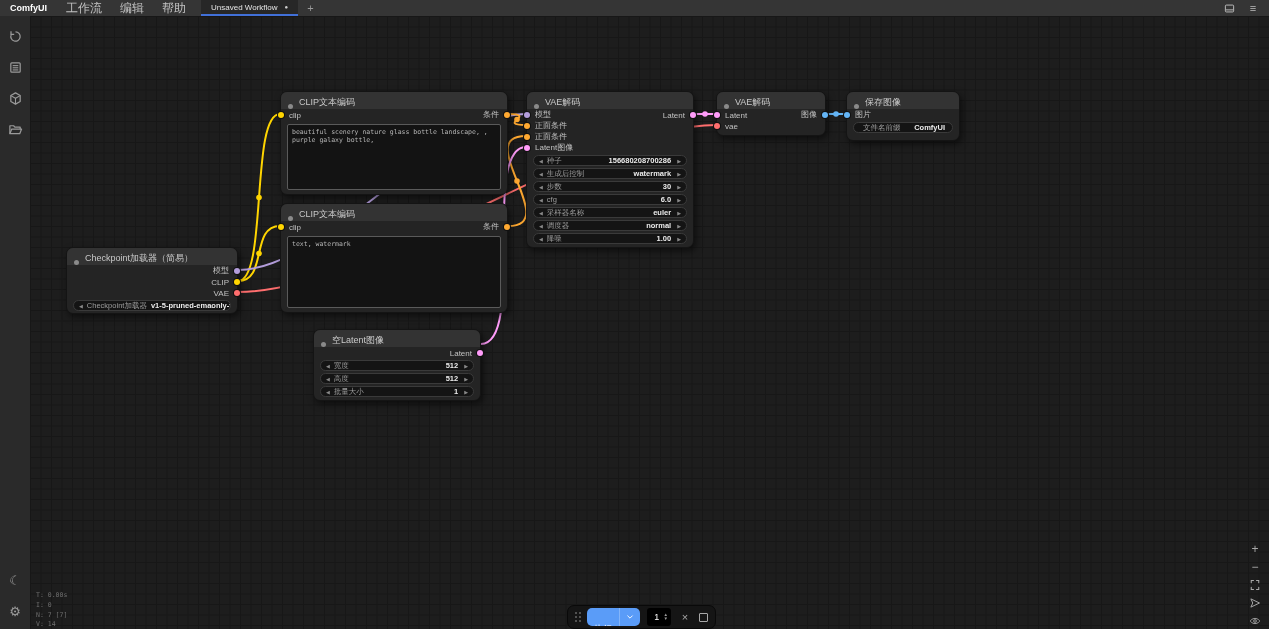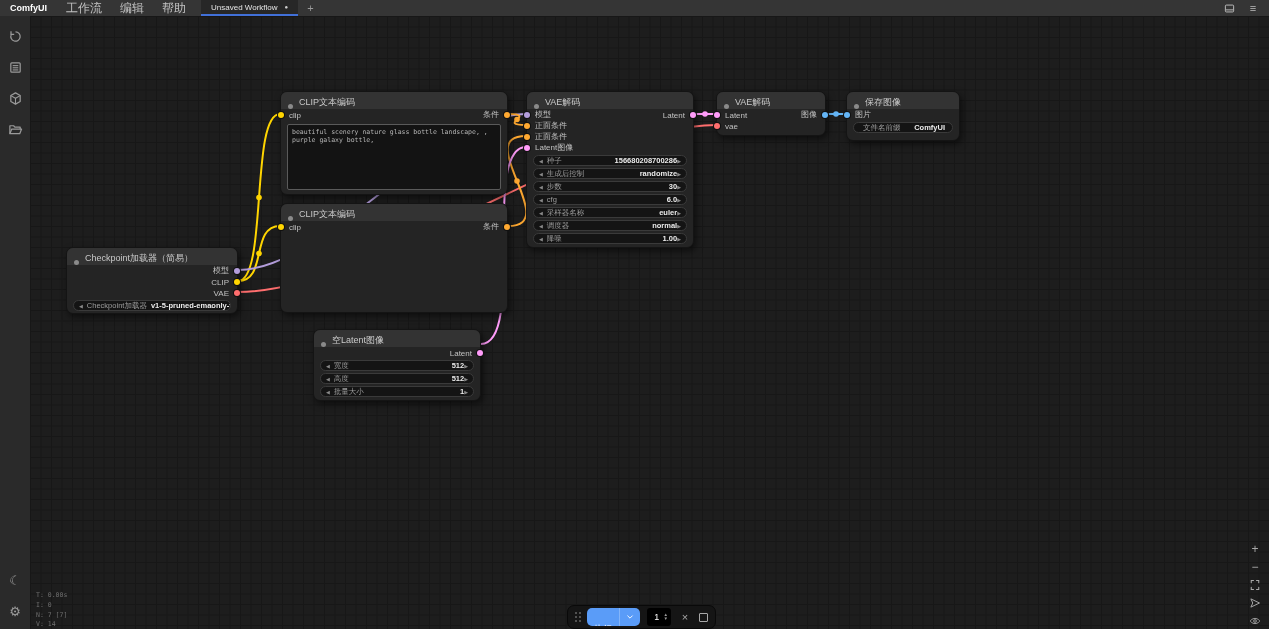--- a/index.html
+++ b/index.html
@@ -43,21 +43,21 @@
   .pdot { position:absolute; top:50%; margin-top:-3px; width:6px; height:6px; border-radius:50%;
     box-shadow:0 0 0 1px #101010; }
   .pdot.in { left:-3px; } .pdot.out { right:-3px; }
   .c-model{background:#B39DDB}.c-clip{background:#FFD500}.c-vae{background:#FF6E6E}
   .c-cond{background:#FFA931}.c-latent{background:#FF9CF9}.c-image{background:#64B5F6}
 
   .widget { height:11px; margin:2px 6px 0 6px; background:#141414; border:1px solid #3a3a3a; border-radius:7px;
     display:flex; align-items:center; padding:0 5px; font-size:7.5px; color:#9d9d9d; white-space:nowrap; overflow:hidden; }
   .warrow { font-size:5px; color:#8a8a8a; flex:0 0 auto; }
   .wlabel { margin:16px 4px; color:#9d9d9d; }
-  .wvalue { margin-left:auto; color:#ececec; font-weight:600; }
+  .wvalue { margin-left:auto; margin-right:6px; color:#ececec; font-weight:600; }
   .ta { position:absolute; left:6px; right:6px; background:#131313; border:1px solid #5a5a5a; border-radius:2px;
     padding:3px 4px; font-family:"DejaVu Sans Mono", monospace; font-size:6.5px; color:#b5b5b5; line-height:1.3;
     overflow:hidden; }
 
   
   .runbar { position:absolute; left:567px; top:605px; height:24px; z-index:8; background:#151515;
     border:1px solid #090909; border-radius:7px; display:flex; align-items:center; padding:0 7px; gap:7px; }
   .drag-dots { width:2px; height:2px; background:#666; border-radius:50%;
     box-shadow:0 4px 0 #666,0 8px 0 #666,4px 0 0 #666,4px 4px 0 #666,4px 8px 0 #666; margin:-8px 3px 0 0; }
   .run-btn { height:18px; background:#5a9cf8; border-radius:5px; display:flex; align-items:center; color:#fff; overflow:hidden; }
@@ -150,20 +150,21 @@
   <div class="node-header">
     <span class="collapse-dot"></span>
     <span>CLIP文本编码</span>
   </div>
   <div class="prow">
     <span class="pdot in c-clip"></span>
     <span class="plabel">clip</span>
     <span class="plabel right">条件</span>
     <span class="pdot out c-cond"></span>
   </div>
+  <div class="ta" style="top:32px;height:72px">text, watermark</div>
 </div>
 
 <div class="node" style="left:526px;top:91px;width:168px;height:157px">
   <div class="node-header">
     <span class="collapse-dot"></span>
     <span>VAE解码</span>
   </div>
   <div class="prow">
     <span class="pdot in c-model"></span>
     <span class="plabel">模型</span>
@@ -184,21 +185,21 @@
   </div>
   <div class="widget">
     <span class="warrow">◀</span>
     <span class="wlabel">种子</span>
     <span class="wvalue">156680208700286</span>
     <span class="warrow">▶</span>
   </div>
   <div class="widget">
     <span class="warrow">◀</span>
     <span class="wlabel">生成后控制</span>
-    <span class="wvalue">randomize</span>
+    <span class="wvalue">watermark</span>
     <span class="warrow">▶</span>
   </div>
   <div class="widget">
     <span class="warrow">◀</span>
     <span class="wlabel">步数</span>
     <span class="wvalue">30</span>
     <span class="warrow">▶</span>
   </div>
   <div class="widget">
     <span class="warrow">◀</span>

